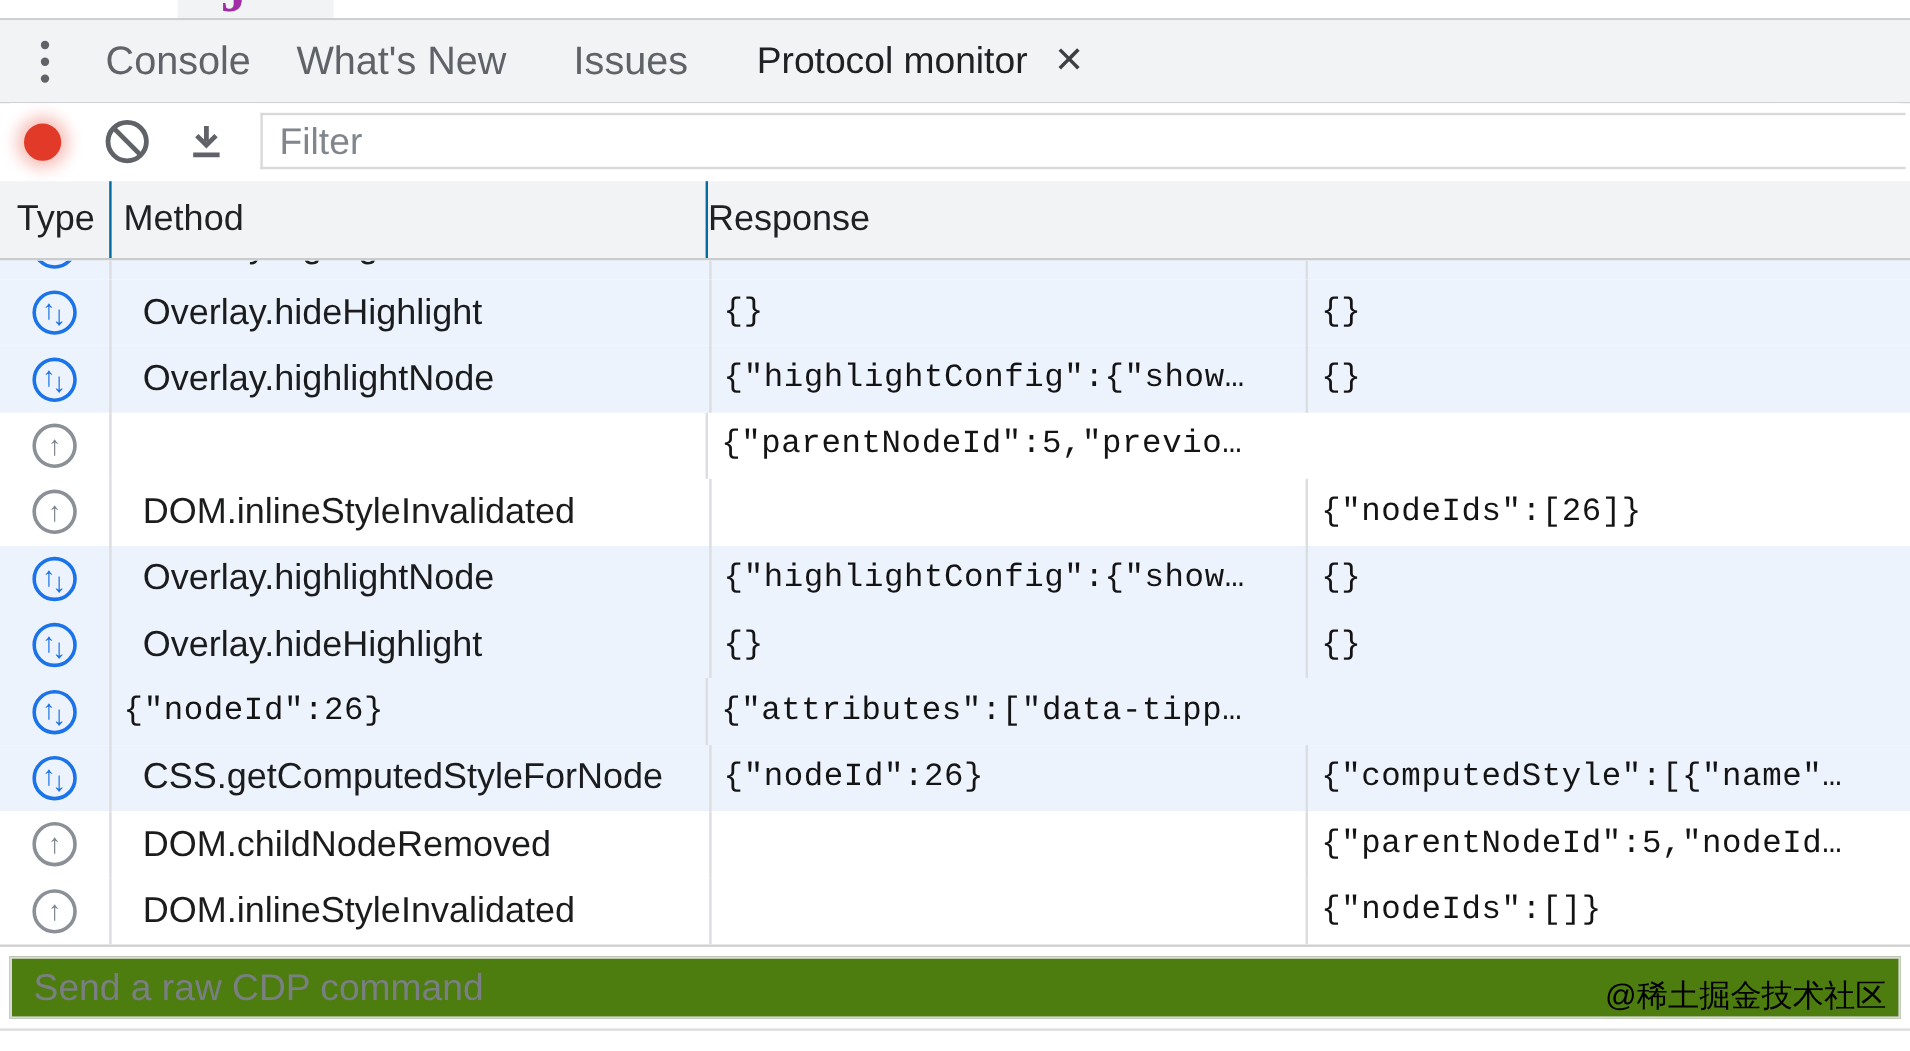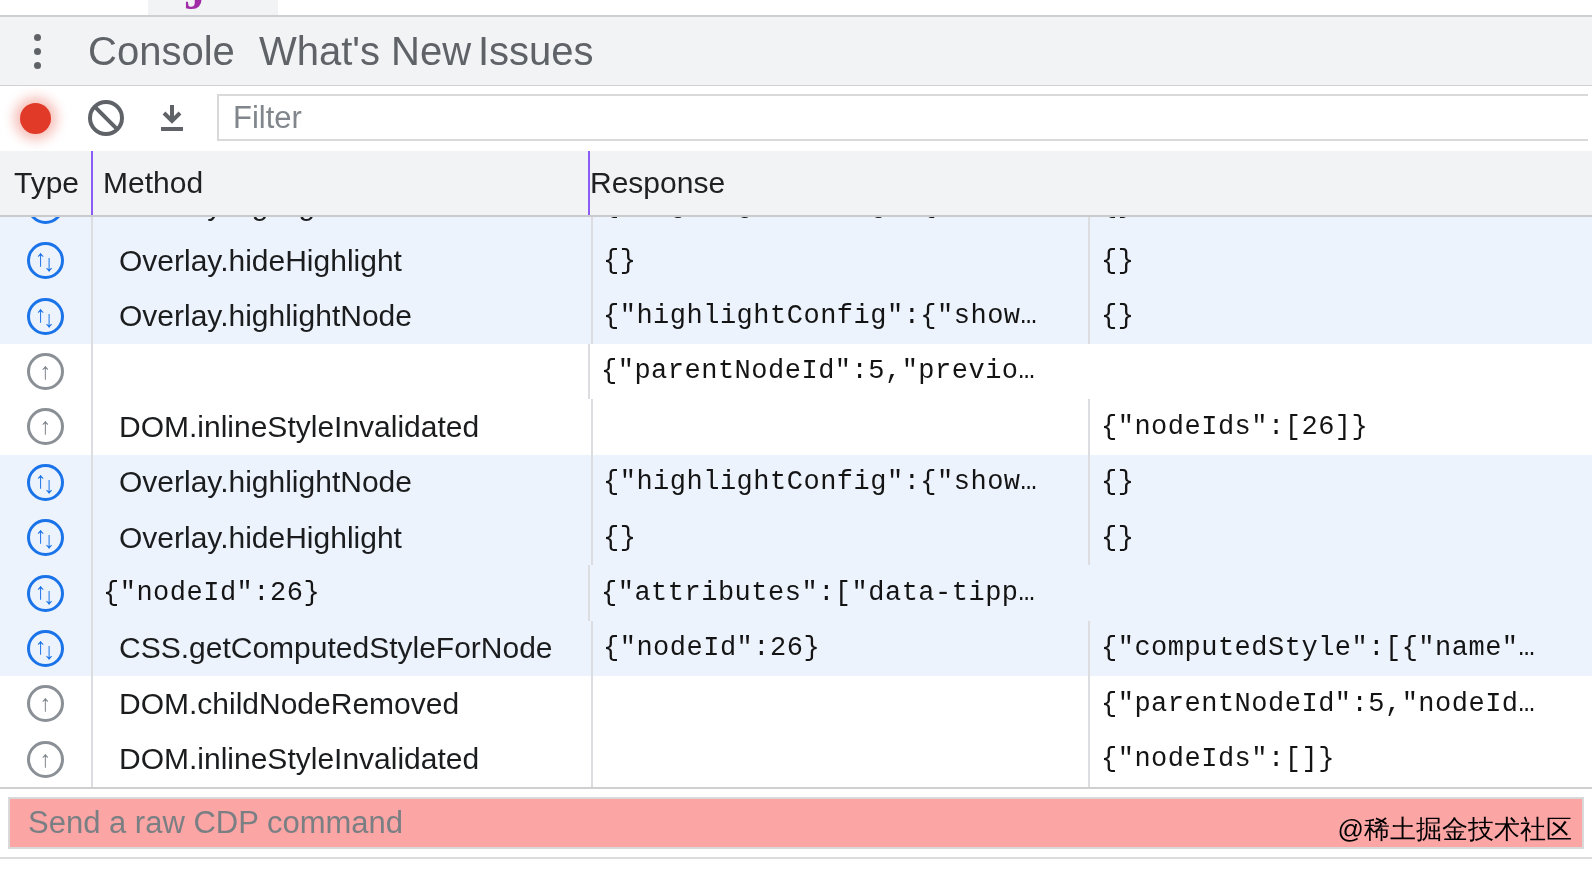--- a/index.html
+++ b/index.html
@@ -8,43 +8,43 @@
 
   
   .top-strip{position:absolute;top:0;left:0;right:0;height:15px;background:#fff;border-bottom:2px solid #cdd0d3;}
   .mini-tab{position:absolute;top:0;left:148px;width:130px;height:15px;background:#f1f3f4;overflow:hidden;}
   .purple-glyph{position:absolute;left:36px;top:-31px;font:700 44px "Liberation Serif",serif;color:#a02da6;}
 
   
   .tabbar{position:absolute;top:17px;left:0;right:0;height:68px;background:#f1f3f4;border-bottom:1px solid #cfd1d4;}
   .kebab{position:absolute;left:26px;top:0;width:22px;height:68px;display:flex;flex-direction:column;justify-content:center;align-items:center;gap:7px;cursor:pointer;}
   .kebab i{width:7px;height:7px;border-radius:50%;background:#5f6368;}
-  .tab-label{position:absolute;top:0;height:68px;line-height:68px;font-size:40px;color:#5f6368;white-space:nowrap;cursor:pointer;}
-  .tab-console{left:88px;} .tab-whatsnew{left:247px;margin-left:12px;} .tab-issues{left:478px;}
+  .tab-label{position:absolute;top:0;height:68px;line-height:68px;font-size:33px;color:#5f6368;white-space:nowrap;cursor:pointer;}
+  .tab-console{left:88px;} .tab-whatsnew{left:247px;} .tab-issues{left:478px;}
   .tab-active{position:absolute;top:0;left:617px;width:300px;height:68px;display:flex;align-items:center;justify-content:center;gap:22px;cursor:pointer;}
   .tab-active .lbl{font-size:31px;color:#202124;white-space:nowrap;}
   .tab-close{font-size:30px;color:#3c4043;line-height:1;}
   .active-underline{position:absolute;left:620px;top:80px;width:295px;height:5px;background:#1a73e8;border-radius:2px;}
 
   
   .toolbar{position:absolute;top:86px;left:0;right:0;height:49px;background:#fff;border-radius:10px;}
   .rec{position:absolute;left:20px;top:17px;width:31px;height:31px;border-radius:50%;background:#e13a28;
        box-shadow:0 0 12px 6px rgba(228,62,42,.33);cursor:pointer;}
   .block{position:absolute;left:88px;top:14px;width:28px;height:28px;border:4px solid #5f6368;border-radius:50%;cursor:pointer;}
   .block::before{content:"";position:absolute;left:12px;top:-1px;width:4px;height:30px;background:#5f6368;transform:rotate(-45deg);}
   .dl{position:absolute;left:153px;top:14px;width:38px;height:38px;cursor:pointer;}
   .filter-input{position:absolute;left:217px;top:8px;height:47px;width:1371px;box-sizing:border-box;
       border:2px solid #d9d9d9;border-right:none;font-size:31px;padding:0 14px;color:#202124;outline:none;
       font-family:"Liberation Sans",sans-serif;}
   .filter-input::placeholder{color:#80868b;}
 
   
   .grid-header{position:absolute;top:151px;left:0;width:1592px;height:66px;background:#f1f3f4;
       border-bottom:2px solid #c9cbcd;display:flex;box-sizing:border-box;font-size:30px;color:#202124;}
-  .hcell{box-sizing:border-box;border-right:2px solid #8b5cf6;display:flex;align-items:center;cursor:pointer;}
+  .hcell{box-sizing:border-box;border-right:2px solid #0369a1;display:flex;align-items:center;cursor:pointer;}
   .hcell.last{border-right:none;}
   .h-type{width:93px;padding-left:14px;} .h-method{width:500px;padding-left:11px;}
   .h-request{width:497px;padding-left:10px;} .h-response{width:502px;padding-left:0;}
 
   .grid-body{position:absolute;top:217px;left:0;width:1592px;height:570px;overflow:hidden;border-bottom:2px solid #cfcfcf;}
   .row{display:flex;width:1592px;height:55.4px;background:#fff;}
   .row.command{background:#edf3fd;}
   .row.partial{height:16px;overflow:hidden;}
   .row.partial .cell{margin-top:-39.4px;}
   .cell{box-sizing:border-box;height:55.4px;border-right:2px solid #dcdde0;display:flex;align-items:center;overflow:hidden;white-space:nowrap;}
@@ -55,21 +55,21 @@
   .mono{font-family:"Liberation Mono",monospace;font-size:27px;color:#141414;letter-spacing:0.5px;}
 
   .ticon{width:37px;height:37px;border-radius:50%;box-sizing:border-box;display:flex;align-items:center;justify-content:center;flex:0 0 auto;font-weight:bold;}
   .ticon.command{border:3px solid #1a73e8;color:#1a73e8;}
   .ticon.event{border:3px solid #8a9095;color:#7d848a;}
   .ticon span{font-size:23px;line-height:1;display:block;}
   .ticon .au{transform:translate(1px,-2px);} .ticon .ad{transform:translate(-2px,3px);}
 
   
   .cdp-input{position:absolute;left:8px;top:797px;width:1576px;height:52px;box-sizing:border-box;
-      border:2px solid #d9d9d9;font-size:31px;padding:0 18px;color:#202124;outline:none;background:#fca5a5;
+      border:2px solid #d9d9d9;font-size:31px;padding:0 18px;color:#202124;outline:none;background:#4d7c0f;
       font-family:"Liberation Sans",sans-serif;}
   .cdp-input::placeholder{color:#7a7f83;}
   .watermark{position:absolute;right:20px;top:812px;font-size:26px;color:#000000;z-index:5;}
   .bottom-line{position:absolute;left:0;right:0;top:857px;height:2px;background:#dcdcdc;}
 </style>
 </head>
 <body>
 
 <div class="screen">
 
@@ -81,20 +81,24 @@
 
   <div class="tabbar">
     <div class="kebab">
         <i></i>
         <i></i>
         <i></i>
       </div>
     <span class="tab-label tab-console">Console</span>
     <span class="tab-label tab-whatsnew">What's New</span>
     <span class="tab-label tab-issues">Issues</span>
+    <div class="tab-active">
+      <span class="lbl">Protocol monitor</span>
+      <span class="tab-close">✕</span>
+    </div>
     <div class="active-underline"></div>
   </div>
 
   <div class="toolbar">
     <div class="rec"></div>
     <div class="block"></div>
     <svg class="dl" viewBox="0 0 38 38">
       <path d="M19 5 v13" stroke="#5f6368" stroke-width="4" fill="none"></path>
       <path d="M11 13 l8 8 8-8" stroke="#5f6368" stroke-width="4" fill="none"></path>
       <path d="M8 29 h22" stroke="#5f6368" stroke-width="4" fill="none"></path>

